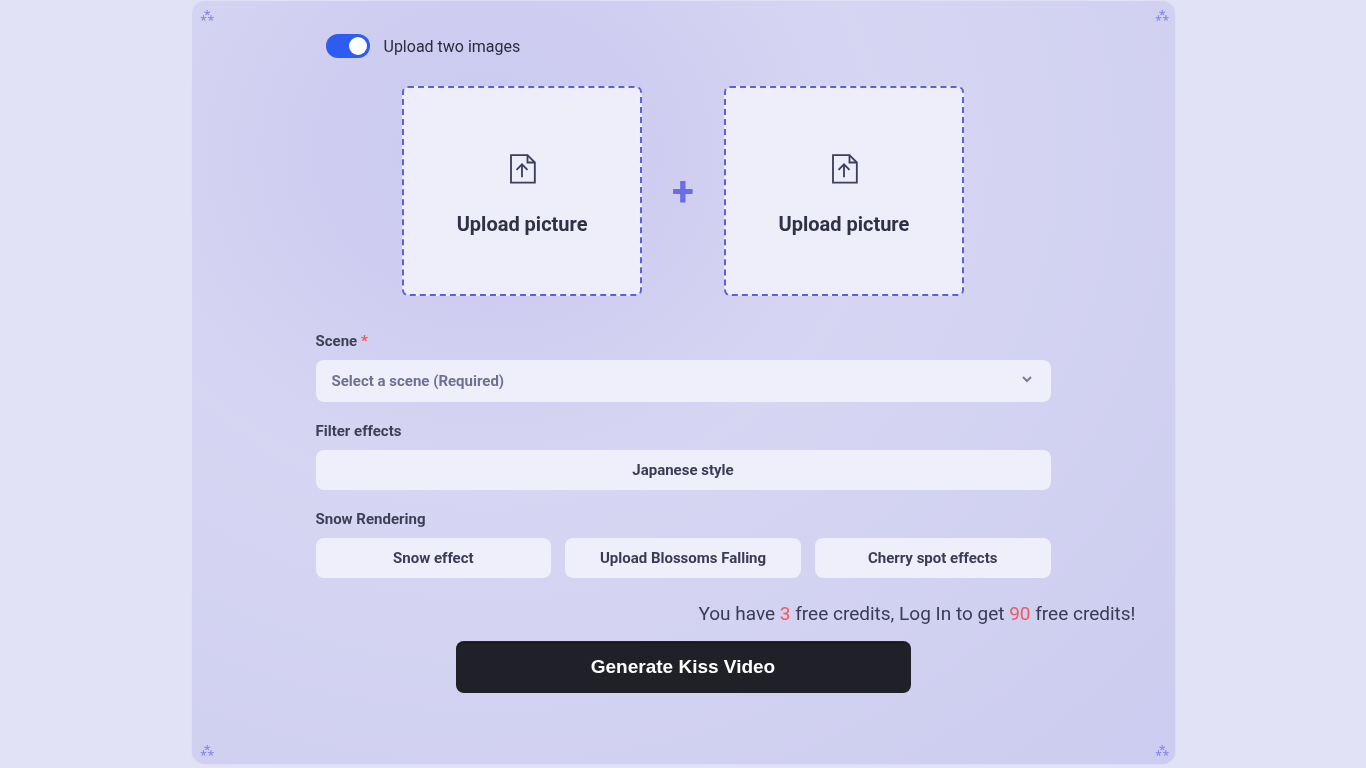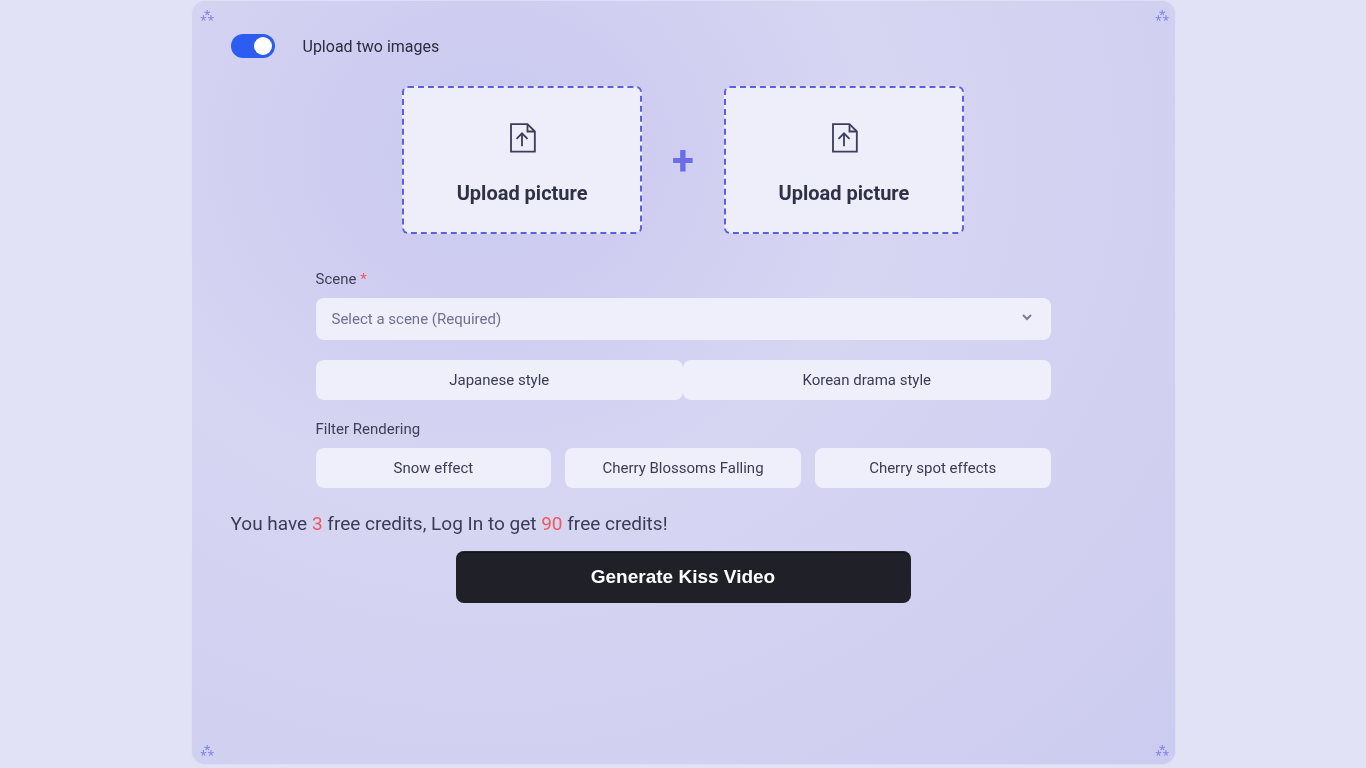--- a/index.html
+++ b/index.html
@@ -32,21 +32,22 @@
     line-height: 10px;
   }
   .corner-dot.tl { top: 10px; left: 10px; }
   .corner-dot.tr { top: 10px; right: 10px; }
   .corner-dot.bl { bottom: 10px; left: 10px; }
   .corner-dot.br { bottom: 10px; right: 10px; }
 
   .toggle-row {
     display: flex;
     align-items: center;
-    gap: 28px;
+    gap: 14px;
+    margin-left: 95px;
     margin-bottom: 28px;
   }
   .toggle {
     width: 44px;
     height: 24px;
     background: #2d5cf0;
     border-radius: 12px;
     position: relative;
     cursor: pointer;
   }
@@ -66,21 +67,21 @@
 
   .upload-row {
     display: flex;
     justify-content: center;
     align-items: center;
     gap: 30px;
     margin-bottom: 36px;
   }
   .upload-box {
     width: 240px;
-    height: 148px;
+    height: 210px;
     background: #eeedfa;
     border-radius: 10px;
     cursor: pointer;
   }
   .upload-inner {
     width: 100%;
     height: 100%;
     border: 2px dashed #5d5fe0;
     border-radius: 6px;
     display: flex;
@@ -104,20 +105,21 @@
   .plus-icon {
     font-size: 40px;
     font-weight: 700;
     color: #6b6de6;
   }
 
   .field-group {
     margin: 12px auto;
     width: 735px;
     margin-bottom: 20px;
+    font-weight: bold;
   }
   .field-label {
     font-size: 15px;
     color: #3d3f55;
     margin-bottom: 10px;
   }
   .field-label .req { color: #f05a5a; }
   .select-box {
     width: 100%;
     height: 42px;
@@ -165,21 +167,21 @@
     border-radius: 8px;
     display: flex;
     align-items: center;
     justify-content: center;
     font-size: 15px;
     color: #3a3c55;
     cursor: pointer;
   }
 
   .credits-line {
-    text-align: left;
+    text-align: right;
     font-size: 19px;
     color: #3a3c55;
     margin-top: 24px;
     margin-bottom: 16px;
   }
   .credits-line .accent { color: #f05a5a; }
 
   .generate-btn {
     display: block;
     margin: 16px auto;
@@ -250,31 +252,31 @@
       <span class="select-placeholder">Select a scene (Required)</span>
       <span class="chevron">
         <svg width="16" height="16" viewBox="0 0 16 16" fill="none" stroke="currentColor" stroke-width="2">
             <path d="M4 6 L8 10 L12 6"></path>
           </svg>
       </span>
     </div>
   </div>
 
   <div class="field-group">
+    <div class="field-label">Filter effects</div>
     <div class="filter-row">
       <div class="filter-btn">Japanese style</div>
-      <div class="filter-btn">Korean drama style</div>
     </div>
   </div>
 
   <div class="field-group">
-    <div class="field-label">Filter Rendering</div>
+    <div class="field-label">Snow Rendering</div>
     <div class="render-row">
       <div class="render-btn">Snow effect</div>
-      <div class="render-btn">Cherry Blossoms Falling</div>
+      <div class="render-btn">Upload Blossoms Falling</div>
       <div class="render-btn">Cherry spot effects</div>
     </div>
   </div>
 
   <div class="credits-line">
     <span>You have </span><span class="accent">3</span><span> free credits, Log In to get </span><span class="accent">90</span><span> free credits!</span>
   </div>
 
   <button class="generate-btn">Generate Kiss Video</button>
 </div>

